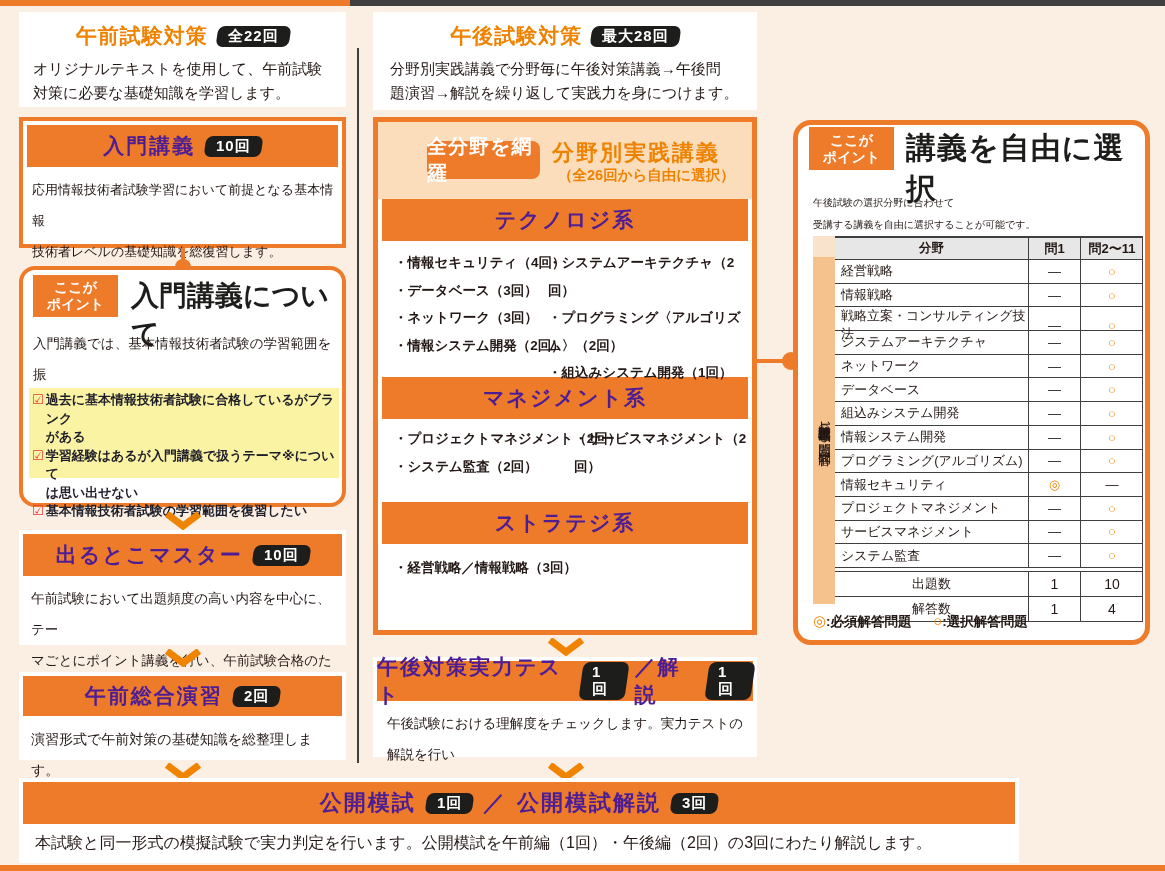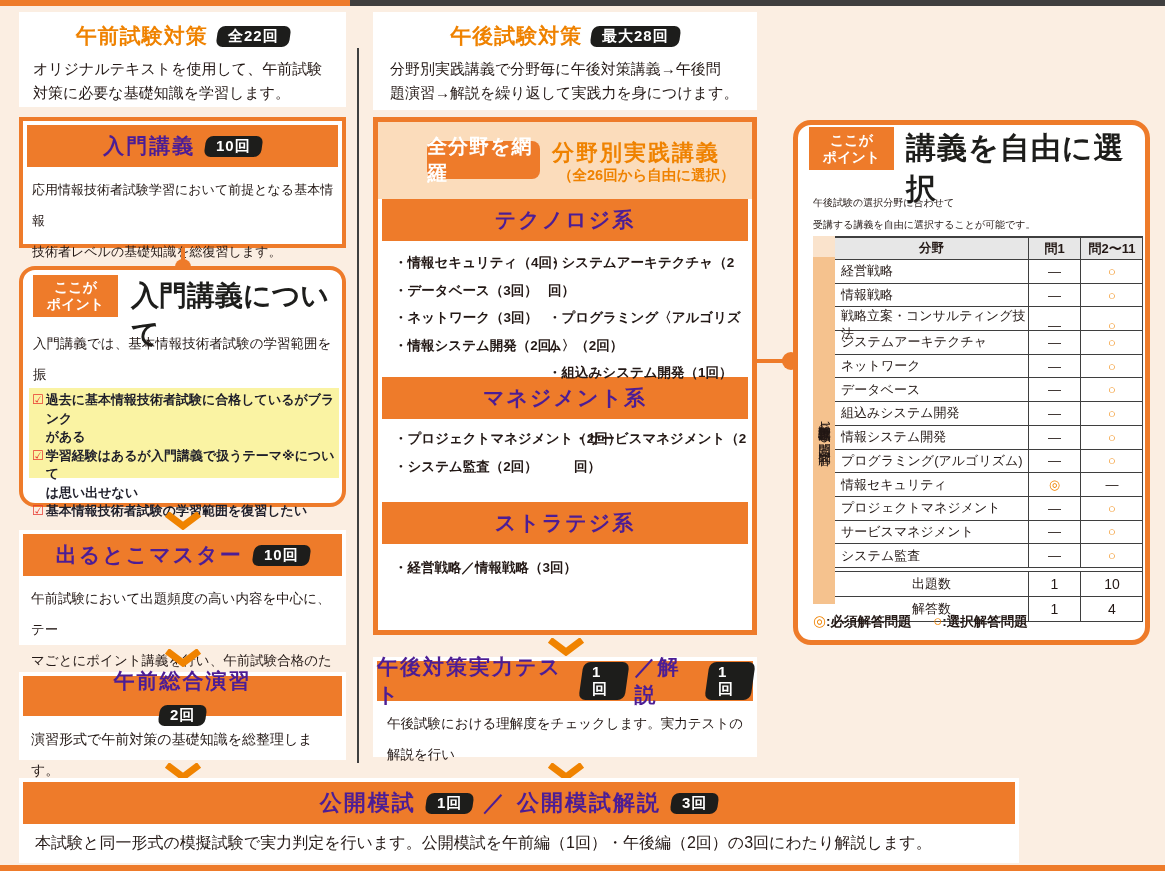--- a/index.html
+++ b/index.html
@@ -143,21 +143,21 @@
     <div class="body-txt ml" style="margin:7px 8px 0 12px;">午前試験において出題頻度の高い内容を中心に、テー
 マごとにポイント講義を行い、午前試験合格のための解
 法テクニックを習得する実践講義です。</div>
   </div>
 
   <svg class="abs chev" style="left:164px;top:649px;" viewBox="0 0 38 18">
     <path d="M3 2 L19 14 L35 2" fill="none" stroke="#F08300" stroke-width="7"></path>
   </svg>
 
   <div class="abs card" style="left:19px;top:672px;width:327px;height:88px;">
-    <div class="obar" style="margin:4px;height:40px;flex-direction:column;">
+    <div class="obar" style="margin:4px;height:40px;">
       <span class="t">午前総合演習</span>
       <span class="badge"><span>2回</span></span>
     </div>
     <div class="body-txt" style="margin:8px 8px 0 12px;font-size:14px;">演習形式で午前対策の基礎知識を総整理します。</div>
   </div>
 
   <svg class="abs chev" style="left:164px;top:763px;" viewBox="0 0 38 18">
     <path d="M3 2 L19 14 L35 2" fill="none" stroke="#F08300" stroke-width="7"></path>
   </svg>
 

